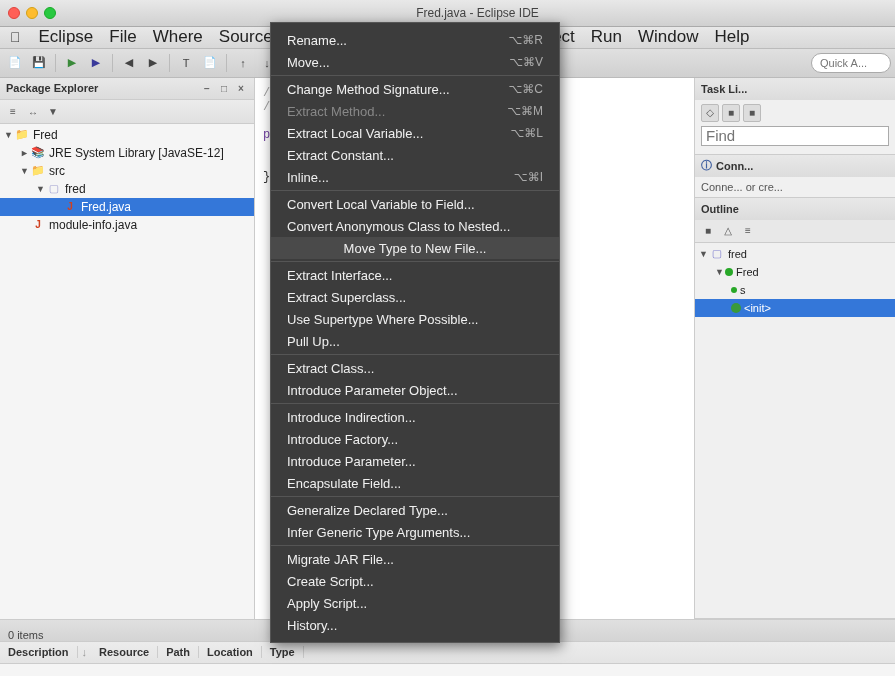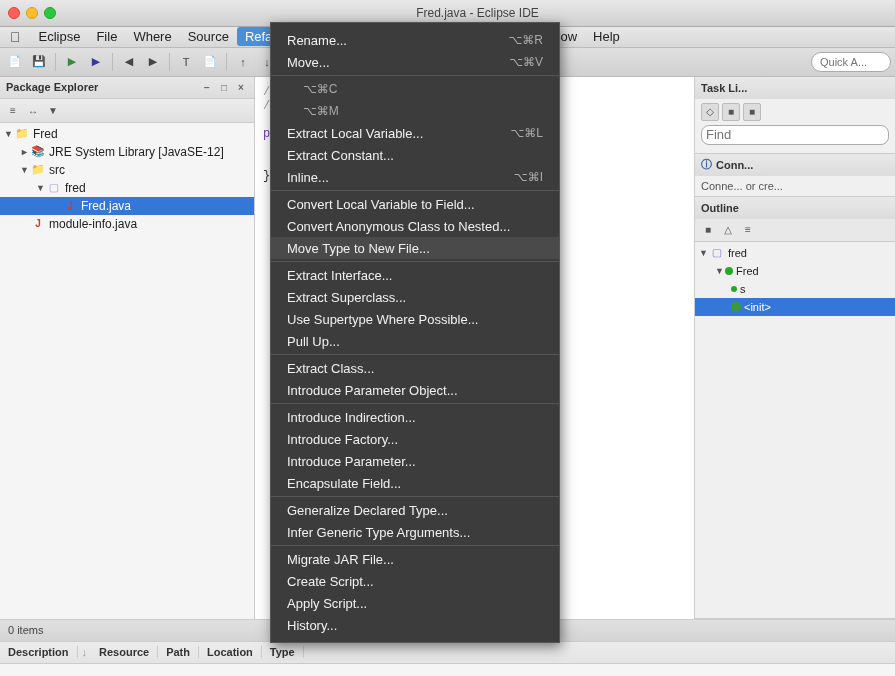--- a/index.html
+++ b/index.html
@@ -47,21 +47,21 @@
     .menubar {
       height: 22px;
       background: linear-gradient(to bottom, #e8e8e8, #d8d8d8);
       display: flex;
       align-items: center;
       padding: 0 4px;
       border-bottom: 1px solid #bbb;
     }
     .menu-item {
       padding: 2px 8px;
-      font-size: 13px;
+      font-size: 17px;
       color: #222;
       cursor: pointer;
       border-radius: 3px;
     }
     .menu-item.active {
       background: #4a90d9;
       color: white;
     }
     .apple-logo {
       font-size: 14px;
@@ -243,23 +243,23 @@
     }
     .right-section-content {
       padding: 4px 6px;
       font-size: 11px;
       color: #555;
     }
     .find-input {
       width: 100%;
       height: 20px;
       border: 1px solid #aaa;
-      border-radius: 8px;
+      border-radius: 0;
       padding: 0 4px;
-      font-size: 13px;
+      font-size: 15px;
       background: white;
     }
 
     
     .outline-item {
       display: flex;
       align-items: center;
       height: 18px;
       padding-left: 4px;
       font-size: 11px;
@@ -281,21 +281,21 @@
       height: 60px;
       background: #f5f5f5;
       border-top: 1px solid #ccc;
       display: flex;
       flex-direction: column;
     }
     .bottom-header {
       height: 22px;
       background: linear-gradient(to bottom, #e0e0e0, #d4d4d4);
       display: flex;
-      align-items: center;
+      align-items: flex-end;
       padding: 0 8px;
       border-bottom: 1px solid #ccc;
       font-size: 11px;
       color: #444;
     }
     .bottom-cols {
       display: flex;
       height: 22px;
       align-items: center;
       background: linear-gradient(to bottom, #ececec, #e4e4e4);
@@ -327,21 +327,21 @@
     .dropdown-item {
       display: flex;
       align-items: center;
       justify-content: space-between;
       padding: 3px 16px 3px 16px;
       font-size: 13px;
       color: #f0f0f0;
       cursor: pointer;
       min-height: 22px;
     }
-    .dropdown-item.highlighted { background: #4a4a4a; }
+    .dropdown-item.highlighted { background: #4a4a4a; text-align: center; }
     .dropdown-item.disabled {
       color: #888;
       cursor: default;
     }
     .item-label { flex: 1; }
     .item-shortcut {
       color: #aaa;
       font-size: 12px;
       margin-left: 16px;
     }
@@ -587,23 +587,25 @@
         <span class="item-shortcut">⌥⌘R</span>
       </div>
       <div class="dropdown-item">
         <span class="item-label">Move...</span>
         <span class="item-shortcut">⌥⌘V</span>
       </div>
     </div>
 
     <div class="dropdown-section">
       <div class="dropdown-item">
+        <span class="item-label">Change Method Signature...</span>
         <span class="item-shortcut">⌥⌘C</span>
       </div>
       <div class="dropdown-item disabled">
+        <span class="item-label">Extract Method...</span>
         <span class="item-shortcut">⌥⌘M</span>
       </div>
       <div class="dropdown-item">
         <span class="item-label">Extract Local Variable...</span>
         <span class="item-shortcut">⌥⌘L</span>
       </div>
       <div class="dropdown-item">
         <span class="item-label">Extract Constant...</span>
       </div>
       <div class="dropdown-item">

